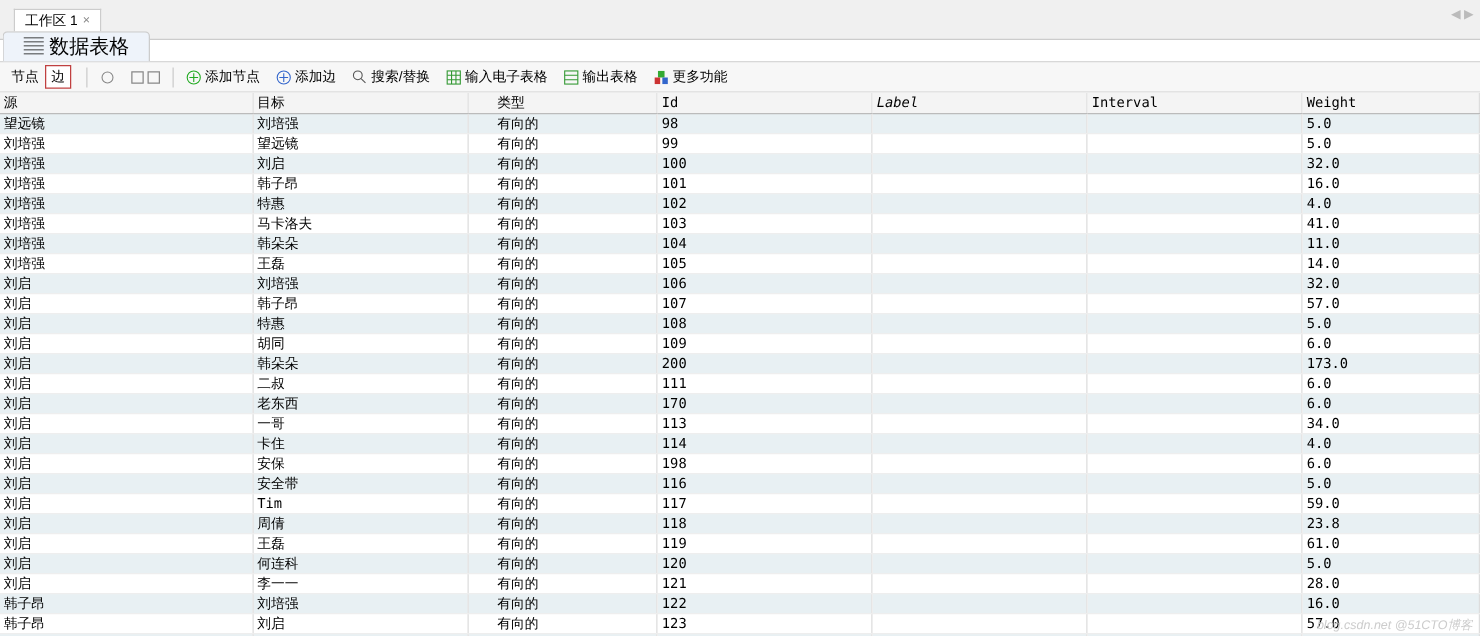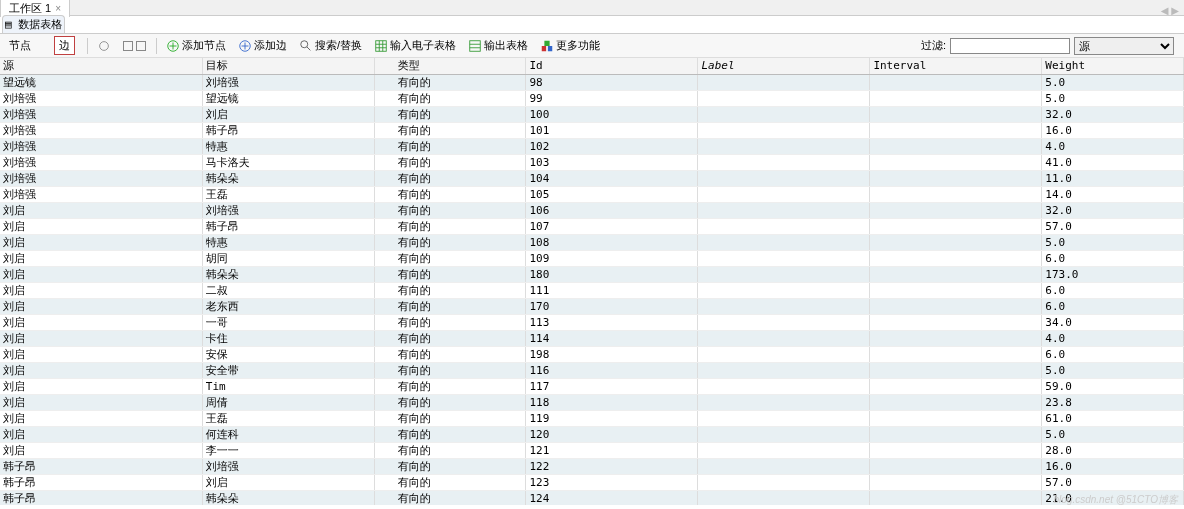--- a/index.html
+++ b/index.html
@@ -1,24 +1,24 @@
 <!DOCTYPE html>
 <html><head>
 <meta charset="utf-8">
 <style>
 * { margin:0; padding:0; box-sizing:border-box; }
 body { font-family:"Microsoft YaHei",Arial,sans-serif; font-size:11px; background:#fff; color:#000; width:1184px; height:509px; overflow:hidden; position:relative; }
-.tab-bar { height:16px; background:#f0f0f0; border-bottom:1px solid #ccc; display:flex; align-items:center; padding-left:0; }
+.tab-bar { height:32px; background:#f0f0f0; border-bottom:1px solid #ccc; display:flex; align-items:center; padding-left:11px; }
 .tab-bar .tab { background:#fff; border:1px solid #ccc; border-bottom:none; padding:1px 8px; font-size:11px; display:flex; align-items:center; gap:4px; cursor:pointer; }
 .tab-bar .close { color:#888; font-size:10px; cursor:pointer; }
 .nav-arrows { position:absolute; right:5px; top:5px; color:#bbb; font-size:10px; }
 .panel-tab-bar { height:18px; background:#fff; border-bottom:1px solid #ccc; display:flex; align-items:flex-end; }
-.panel-tab { background:#eef3fa; border:1px solid #ccc; border-bottom:none; border-top-left-radius:4px; border-top-right-radius:4px; padding:1px 2px; font-size:11px; margin-left:2px; cursor:pointer;font-family:Liberation Mono, monospace; }
+.panel-tab { background:#eef3fa; border:1px solid #ccc; border-bottom:none; border-top-left-radius:4px; border-top-right-radius:4px; padding:1px 16px; font-size:16px; margin-left:2px; cursor:pointer; }
 .toolbar { height:24px; background:#f7f7f7; border-bottom:1px solid #ddd; display:flex; align-items:center; padding:0 4px; gap:2px; }
-.toolbar .group { display:flex; align-items:flex-end; gap:18px; padding-right:6px; margin-right:2px; }
+.toolbar .group { display:flex; align-items:flex-end; gap:0; padding-right:6px; margin-right:2px; }
 .toolbar .sep { width:1px; height:16px; background:#ccc; margin:0 2px; }
 .btn { padding:1px 4px; font-size:11px; border:1px solid transparent; cursor:pointer; display:inline-flex; align-items:center; gap:2px; }
 .btn.active { border:1px solid #c04040; background:#fff; }
 .icon { width:14px; height:14px; display:inline-block; }
 .small-sq { width:10px; height:10px; border:1px solid #888; display:inline-block; margin-right:1px; }
 .filter-area { margin-left:auto; display:flex; align-items:center; gap:4px; padding-right:6px; }
 .filter-area input { width:120px; height:16px; font-size:11px; border:1px solid #888; padding:0 2px; }
 .filter-area select { width:100px; height:18px; font-size:11px; border:1px solid #888; }
 .table-wrap { overflow:auto; height:calc(509px - 62px); }
 table { border-collapse:collapse; width:100%; table-layout:fixed; }
@@ -100,27 +100,20 @@
   </span>
   <span class="btn">
     <svg class="icon" viewBox="0 0 16 16">
         <rect x="5" y="2" width="6" height="6" fill="#3a3"></rect>
         <rect x="2" y="8" width="5" height="6" fill="#c33"></rect>
         <rect x="9" y="8" width="5" height="6" fill="#36c"></rect>
       </svg>
     <span>更多功能</span>
   </span>
 
-  <div class="filter-area">
-    <span>过滤:</span>
-    <input type="text" value="" style="">
-    <select>
-      <option>源</option>
-    </select>
-  </div>
 </div>
 
 <div class="table-wrap">
   <table>
     <thead>
         <tr id="thead-row">
           <th class="col-source">源</th>
           <th class="col-target">目标</th>
           <th class="col-type">类型</th>
           <th class="col-id">Id</th>
@@ -235,21 +228,21 @@
           <td class="col-type">有向的</td>
           <td class="col-id">109</td>
           <td class="col-label"></td>
           <td class="col-interval"></td>
           <td class="col-weight">6.0</td>
         </tr>
         <tr class="odd">
           <td class="col-source">刘启</td>
           <td class="col-target">韩朵朵</td>
           <td class="col-type">有向的</td>
-          <td class="col-id">180</td>
+          <td class="col-id">200</td>
           <td class="col-label"></td>
           <td class="col-interval"></td>
           <td class="col-weight">173.0</td>
         </tr>
         <tr class="even">
           <td class="col-source">刘启</td>
           <td class="col-target">二叔</td>
           <td class="col-type">有向的</td>
           <td class="col-id">111</td>
           <td class="col-label"></td>

